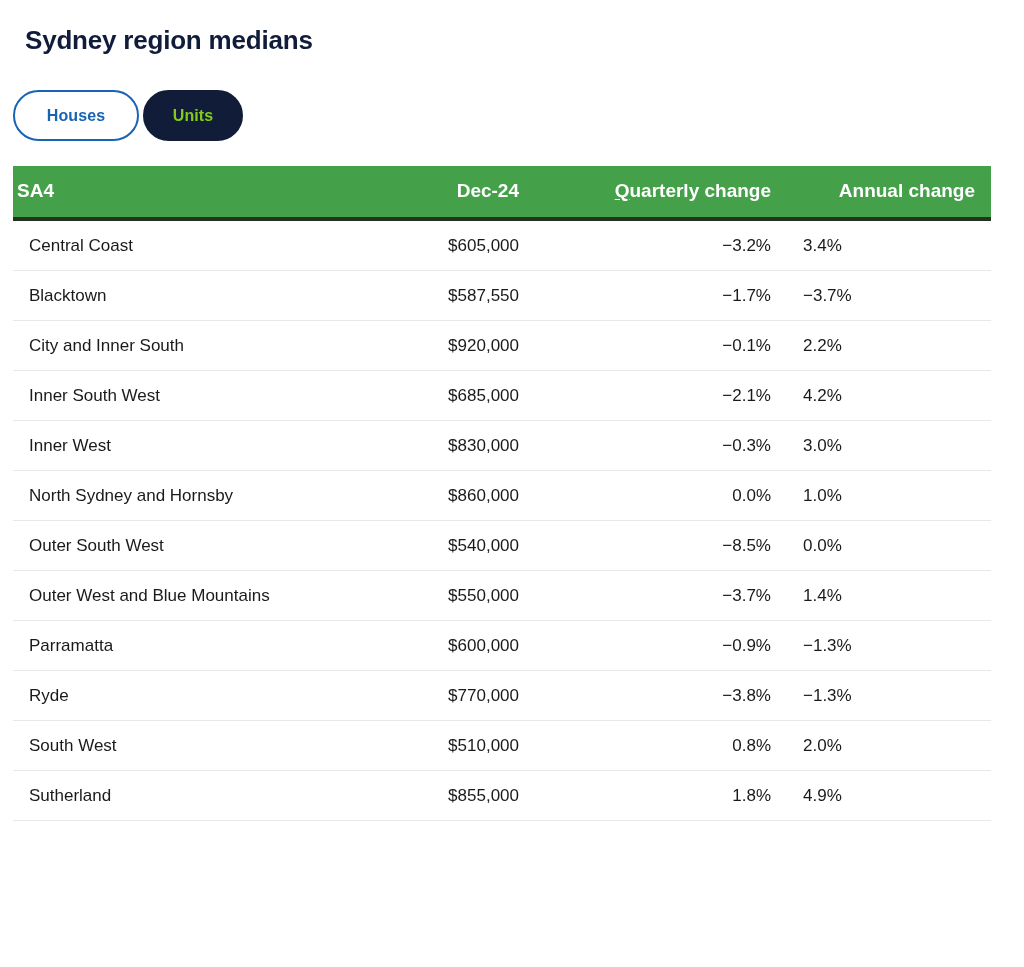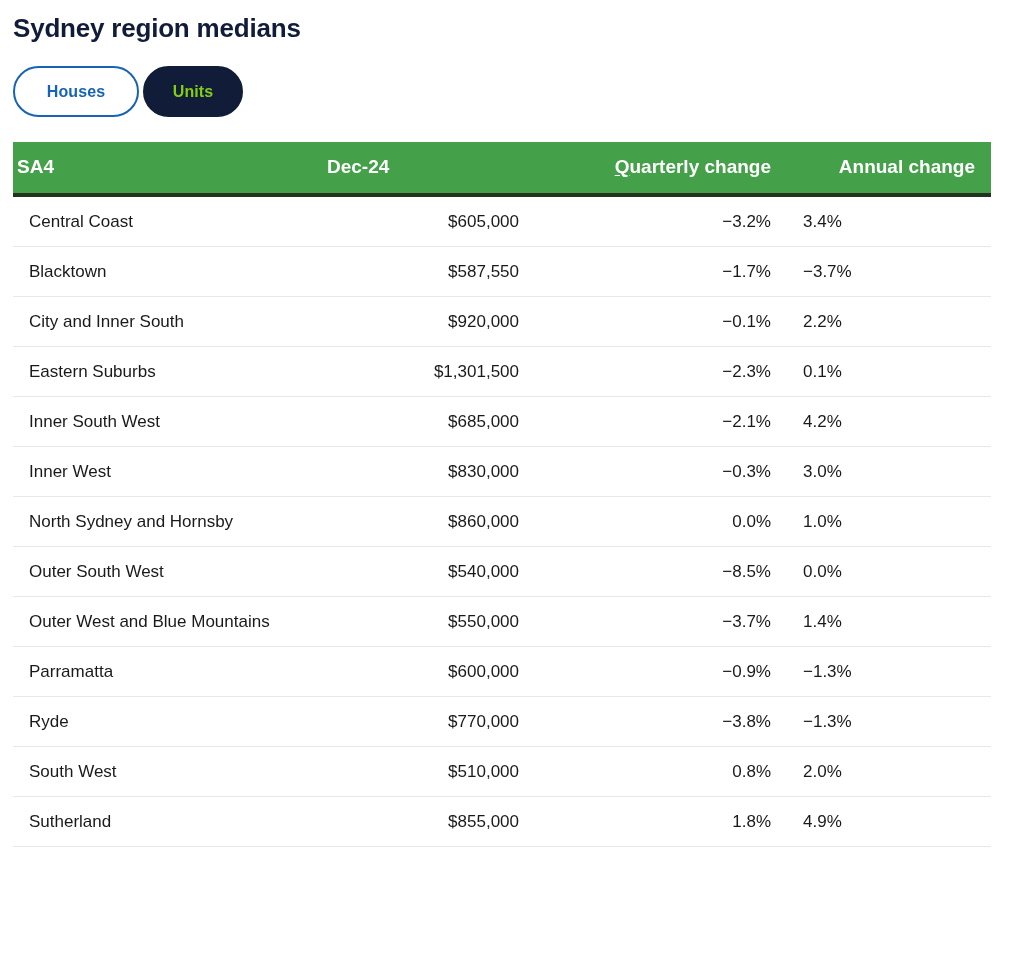--- a/index.html
+++ b/index.html
@@ -18,21 +18,21 @@
 
   .page {
     position: relative;
     width: 1024px;
     height: 967px;
     box-sizing: border-box;
   }
 
   
   .page-title {
-    margin: 0;
+    margin: 12px;
     padding: 12px 0 0 13px;
     font-size: 26px;
     line-height: 32px;
     font-weight: bold;
     letter-spacing: -0.2px;
     color: #101c3a;
   }
 
   
   .toggle-group {
@@ -85,21 +85,21 @@
     background: #45a04a;
     color: #ffffff;
     font-weight: bold;
     font-size: 19px;
     padding: 14px 16px 15px 4px;
     box-sizing: border-box;
     border-bottom: 4px solid #24331f;
     white-space: nowrap;
   }
   th.col-sa4      { width: 310px; text-align: left;  }
-  th.col-median   { width: 212px; text-align: left; }
+  th.col-median   { width: 212px; text-align: right; }
   th.col-qchange  { width: 252px; text-align: right; }
   th.col-achange  { width: 204px; text-align: right; }
 
   th .accesskey { text-decoration: underline; text-underline-offset: 2px; }
 
   table.medians tbody td {
     padding: 12px 16px 12px 16px;
     border-bottom: 1px solid #e8e8e8;
     box-sizing: border-box;
     line-height: 25px;
@@ -148,26 +148,20 @@
             <td class="c-qchange">−1.7%</td>
             <td class="c-achange">−3.7%</td>
           </tr>
           <tr>
             <td class="c-sa4">City and Inner South</td>
             <td class="c-median">$920,000</td>
             <td class="c-qchange">−0.1%</td>
             <td class="c-achange">2.2%</td>
           </tr>
           <tr>
-            <td class="c-sa4">Eastern Suburbs</td>
-            <td class="c-median">$1,301,500</td>
-            <td class="c-qchange">−2.3%</td>
-            <td class="c-achange">0.1%</td>
-          </tr>
-          <tr>
             <td class="c-sa4">Inner South West</td>
             <td class="c-median">$685,000</td>
             <td class="c-qchange">−2.1%</td>
             <td class="c-achange">4.2%</td>
           </tr>
           <tr>
             <td class="c-sa4">Inner West</td>
             <td class="c-median">$830,000</td>
             <td class="c-qchange">−0.3%</td>
             <td class="c-achange">3.0%</td>

